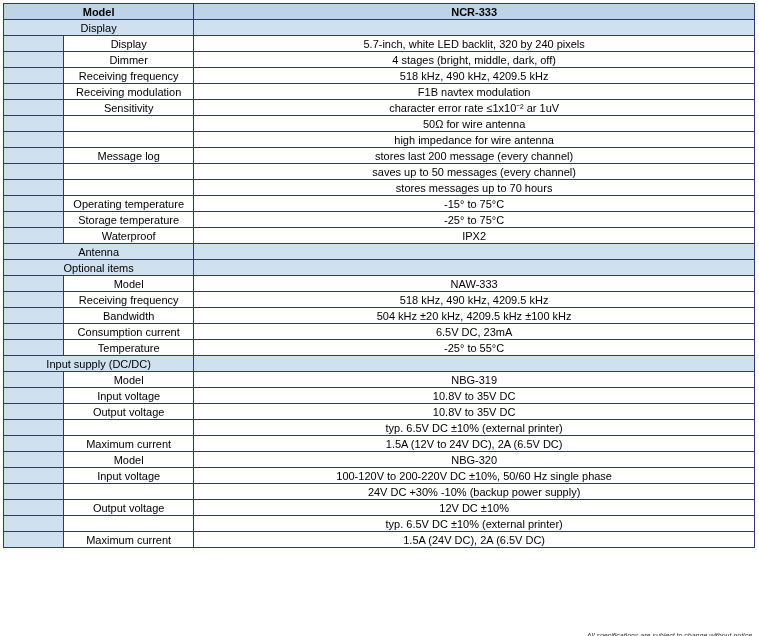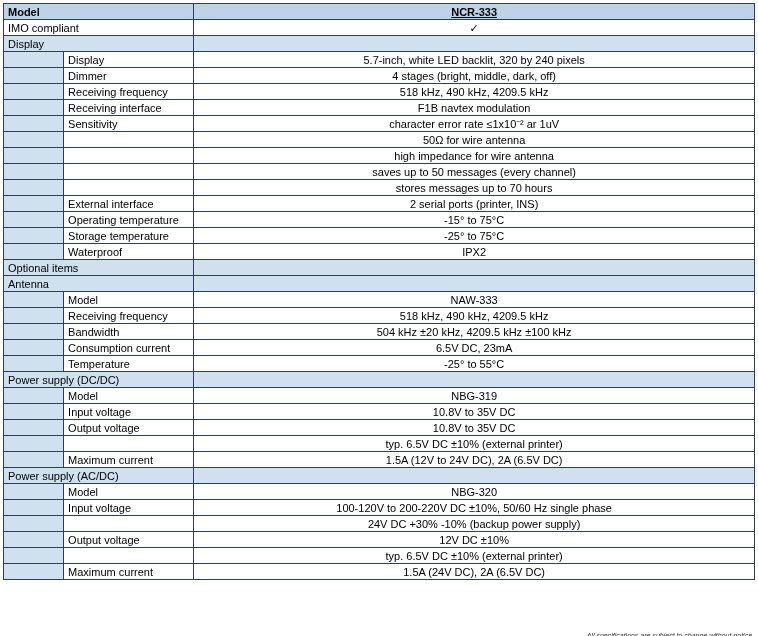--- a/index.html
+++ b/index.html
@@ -44,29 +44,28 @@
 
   
   tr.header td {
     background: #bcd3e8;
     font-weight: bold;
   }
   tr.section td {
     background: #cfe0ef;
   }
   td.lbl {
-    text-align: left;
+    text-align: center;
   }
   td.val {
     text-align: center;
   }
   td.head-val {
     text-align: center;
     font-weight: bold;
-    text-decoration: underline;
   }
   td.shade {
     background: #cfe0ef;
   }
   .footnote {
     position: absolute;
     right: 4px;
     bottom: 0px;
     font-size: 7px;
     color: #333333;
@@ -82,24 +81,20 @@
     <colgroup>
       <col class="c1">
         <col class="c2">
         <col class="c3">
     </colgroup>
     <tbody id="tbody">
         <tr class="header">
           <td colspan="2" class="lbl">Model</td>
           <td class="head-val">NCR-333</td>
         </tr>
-        <tr>
-          <td colspan="2" class="lbl">IMO compliant</td>
-          <td class="val">✓</td>
-        </tr>
         <tr class="section">
           <td colspan="2" class="lbl">Display</td>
           <td class="val"></td>
         </tr>
         <tr>
           <td class="shade"></td>
           <td class="lbl">Display</td>
           <td class="val">5.7-inch, white LED backlit, 320 by 240 pixels</td>
         </tr>
         <tr>
@@ -107,74 +102,74 @@
           <td class="lbl">Dimmer</td>
           <td class="val">4 stages (bright, middle, dark, off)</td>
         </tr>
         <tr>
           <td class="shade"></td>
           <td class="lbl">Receiving frequency</td>
           <td class="val">518 kHz, 490 kHz, 4209.5 kHz</td>
         </tr>
         <tr>
           <td class="shade"></td>
-          <td class="lbl">Receiving interface</td>
+          <td class="lbl">Receiving modulation</td>
           <td class="val">F1B navtex modulation</td>
         </tr>
         <tr>
           <td class="shade"></td>
           <td class="lbl">Sensitivity</td>
           <td class="val">character error rate ≤1x10⁻² ar 1uV</td>
         </tr>
         <tr>
           <td class="shade"></td>
           <td class="lbl"></td>
           <td class="val">50Ω for wire antenna</td>
         </tr>
         <tr>
           <td class="shade"></td>
           <td class="lbl"></td>
           <td class="val">high impedance for wire antenna</td>
         </tr>
         <tr>
           <td class="shade"></td>
+          <td class="lbl">Message log</td>
+          <td class="val">stores last 200 message (every channel)</td>
+        </tr>
+        <tr>
+          <td class="shade"></td>
           <td class="lbl"></td>
           <td class="val">saves up to 50 messages (every channel)</td>
         </tr>
         <tr>
           <td class="shade"></td>
           <td class="lbl"></td>
           <td class="val">stores messages up to 70 hours</td>
-        </tr>
-        <tr>
-          <td class="shade"></td>
-          <td class="lbl">External interface</td>
-          <td class="val">2 serial ports (printer, INS)</td>
         </tr>
         <tr>
           <td class="shade"></td>
           <td class="lbl">Operating temperature</td>
           <td class="val">-15° to 75°C</td>
         </tr>
         <tr>
           <td class="shade"></td>
           <td class="lbl">Storage temperature</td>
           <td class="val">-25° to 75°C</td>
         </tr>
         <tr>
           <td class="shade"></td>
           <td class="lbl">Waterproof</td>
           <td class="val">IPX2</td>
         </tr>
         <tr class="section">
+          <td colspan="2" class="lbl">Antenna</td>
+          <td class="val"></td>
+        </tr>
+        <tr class="section">
           <td colspan="2" class="lbl">Optional items</td>
-          <td class="val"></td>
-        </tr>
-        <tr class="section">
-          <td colspan="2" class="lbl">Antenna</td>
           <td class="val"></td>
         </tr>
         <tr>
           <td class="shade"></td>
           <td class="lbl">Model</td>
           <td class="val">NAW-333</td>
         </tr>
         <tr>
           <td class="shade"></td>
           <td class="lbl">Receiving frequency</td>
@@ -189,21 +184,21 @@
           <td class="shade"></td>
           <td class="lbl">Consumption current</td>
           <td class="val">6.5V DC, 23mA</td>
         </tr>
         <tr>
           <td class="shade"></td>
           <td class="lbl">Temperature</td>
           <td class="val">-25° to 55°C</td>
         </tr>
         <tr class="section">
-          <td colspan="2" class="lbl">Power supply (DC/DC)</td>
+          <td colspan="2" class="lbl">Input supply (DC/DC)</td>
           <td class="val"></td>
         </tr>
         <tr>
           <td class="shade"></td>
           <td class="lbl">Model</td>
           <td class="val">NBG-319</td>
         </tr>
         <tr>
           <td class="shade"></td>
           <td class="lbl">Input voltage</td>
@@ -216,24 +211,20 @@
         </tr>
         <tr>
           <td class="shade"></td>
           <td class="lbl"></td>
           <td class="val">typ. 6.5V DC ±10% (external printer)</td>
         </tr>
         <tr>
           <td class="shade"></td>
           <td class="lbl">Maximum current</td>
           <td class="val">1.5A (12V to 24V DC), 2A (6.5V DC)</td>
-        </tr>
-        <tr class="section">
-          <td colspan="2" class="lbl">Power supply (AC/DC)</td>
-          <td class="val"></td>
         </tr>
         <tr>
           <td class="shade"></td>
           <td class="lbl">Model</td>
           <td class="val">NBG-320</td>
         </tr>
         <tr>
           <td class="shade"></td>
           <td class="lbl">Input voltage</td>
           <td class="val">100-120V to 200-220V DC ±10%, 50/60 Hz single phase</td>

